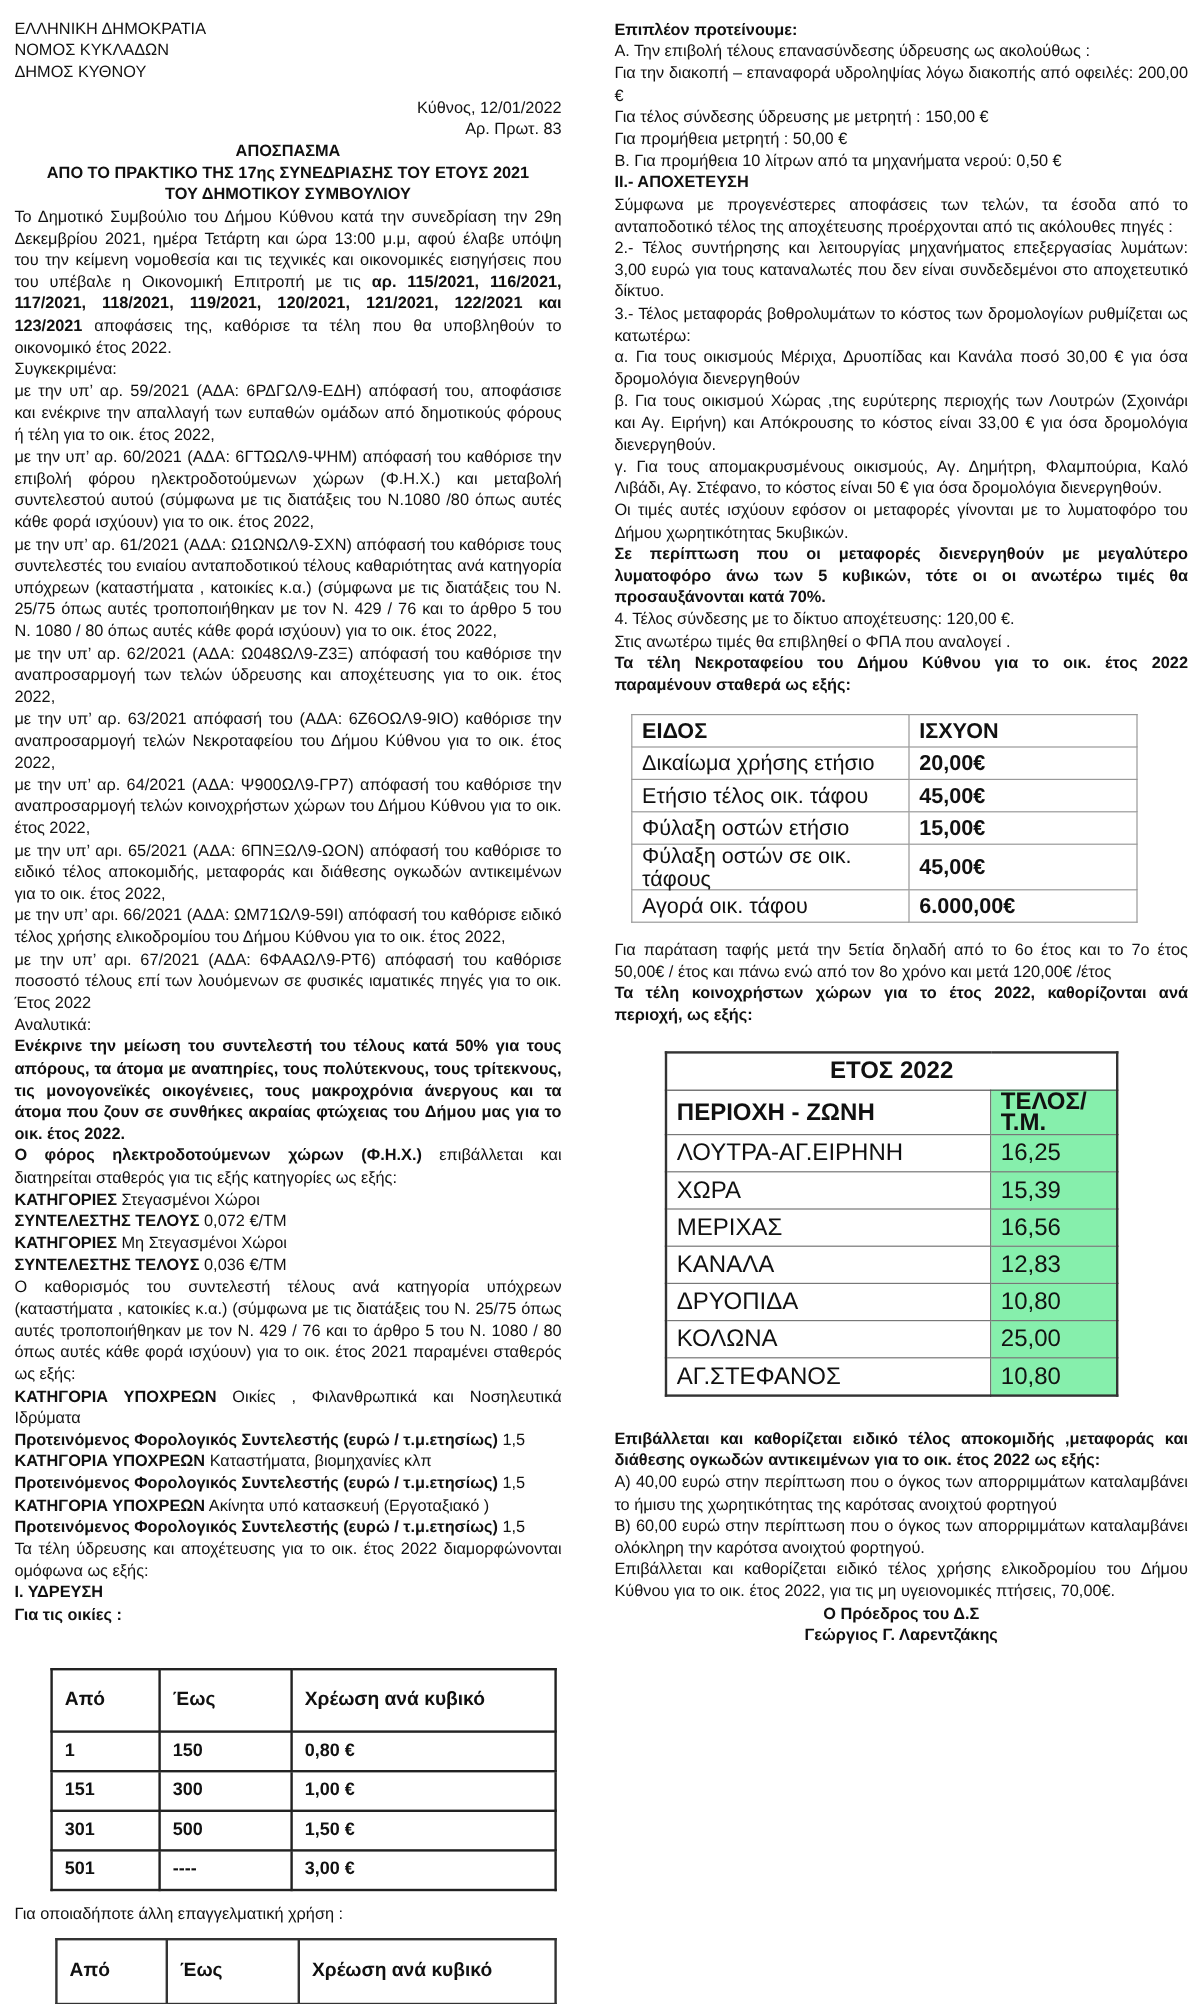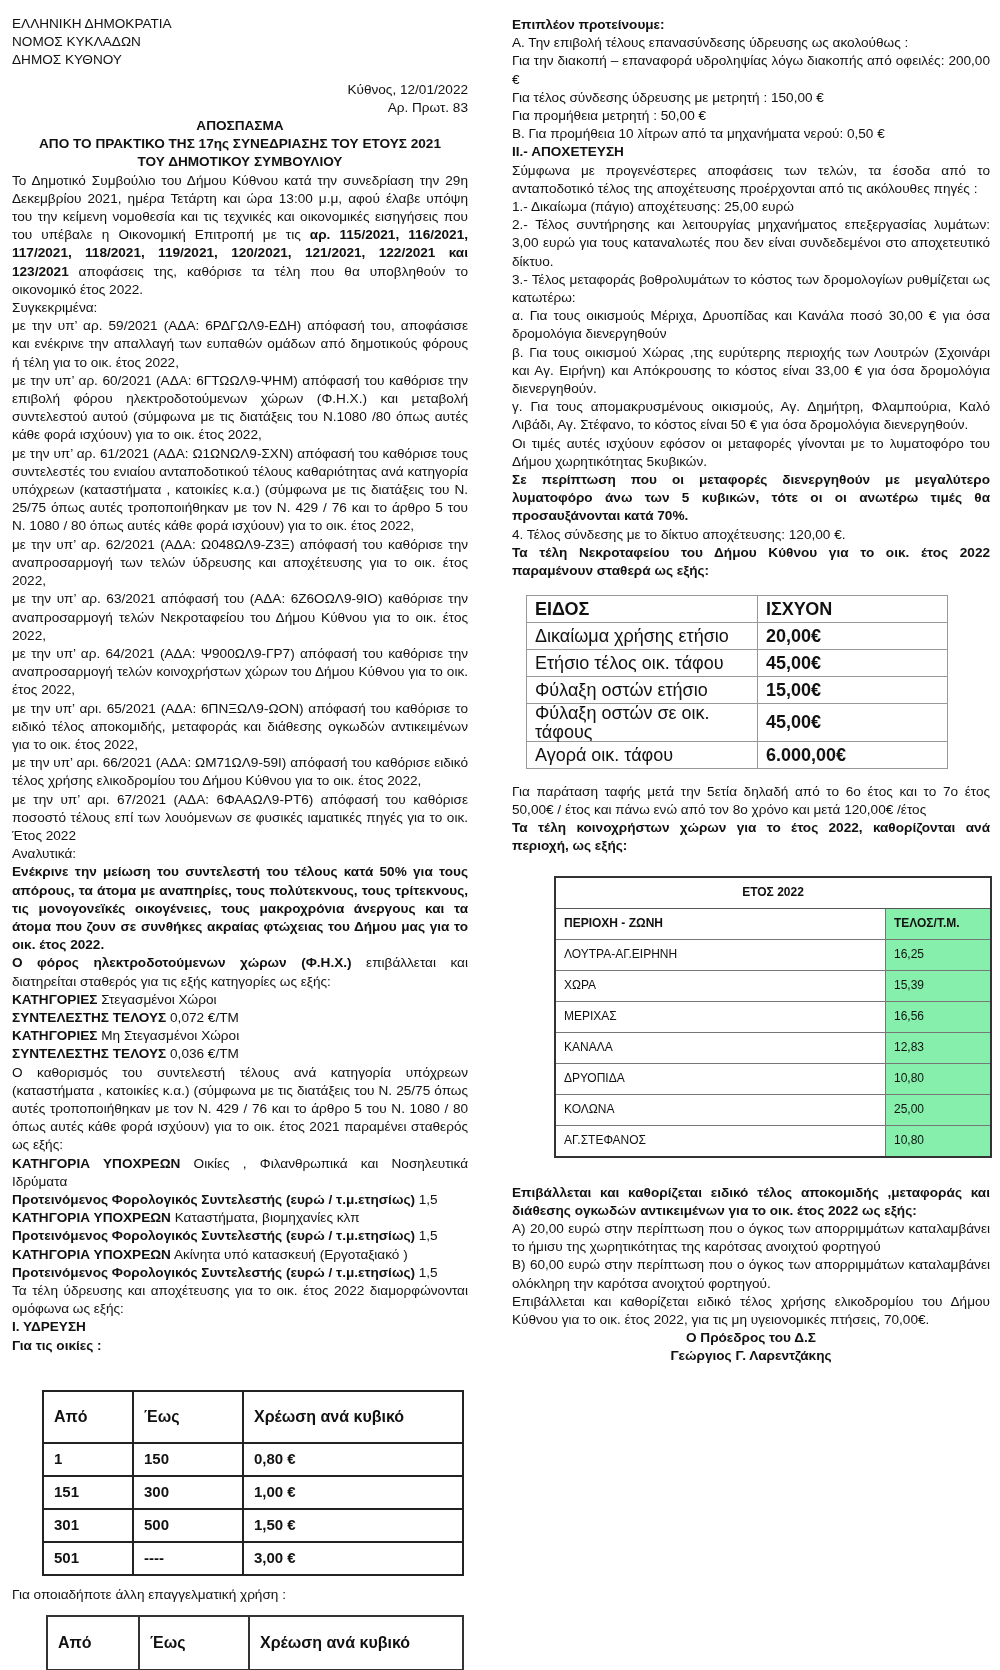--- a/index.html
+++ b/index.html
@@ -30,21 +30,21 @@
   .pro th { height: 52px; font-size: 16px; }
   .pro .c1 { width: 70px; }
   .pro .c2 { width: 88px; }
 
   .cem { margin: 15px 0 0 14px; width: 422px; font-size: 18px; }
   .cem td { border: 1px solid #999; height: 26px; padding: 0 8px; }
   .cem tr.dark td { border-top: 1.5px solid #333; }
   .cem .k { width: 214px; }
   .cem .v { font-weight: bold; }
 
-  .zones { margin: 20px 0 0 42px; width: 438px; font-size: 12px; border: 2px solid #333; }
+  .zones { margin: 20px 0 0 42px; width: 378px; font-size: 20px; border: 2px solid #333; }
   .zones td { border: 1px solid #777; height: 30px; padding: 0 8px; }
   .zones .title { text-align: center; font-weight: bold; height: 30px; border-bottom: 1.5px solid #555; }
   .zones .head td { font-weight: bold; }
   .zones .v { background: #86efac; width: 88px; }
   .zones tr.dark td { border-top: 1.5px solid #333; }
 
   .after-zones { margin-top: 26px; }
   .sign { margin-top: 0; }
 </style>
 </head>
@@ -140,29 +140,29 @@
 <div class="col right">
   <div class="right-start"></div>
   <p class="b">Επιπλέον προτείνουμε:</p>
   <p>Α. Την επιβολή τέλους επανασύνδεσης ύδρευσης ως ακολούθως :</p>
   <p>Για την διακοπή – επαναφορά υδροληψίας  λόγω διακοπής από οφειλές: 200,00 €</p>
   <p>Για τέλος σύνδεσης ύδρευσης με μετρητή : 150,00 €</p>
   <p>Για προμήθεια μετρητή : 50,00 €</p>
   <p>Β. Για προμήθεια 10 λίτρων από τα μηχανήματα νερού: 0,50 €</p>
   <p class="b">ΙΙ.- ΑΠΟΧΕΤΕΥΣΗ</p>
   <p>Σύμφωνα με προγενέστερες αποφάσεις των τελών, τα έσοδα από το ανταποδοτικό τέλος της αποχέτευσης προέρχονται από τις ακόλουθες πηγές :</p>
-  <p>1.- Δικαίωμα (πάγιο) αποχέτευσης: 25,00 ευρώ</p>
   <p>2.- Τέλος συντήρησης και λειτουργίας  μηχανήματος επεξεργασίας λυμάτων: 3,00 ευρώ για τους καταναλωτές που δεν είναι συνδεδεμένοι στο αποχετευτικό δίκτυο.</p>
   <p>3.- Τέλος μεταφοράς βοθρολυμάτων  το κόστος των δρομολογίων ρυθμίζεται ως κατωτέρω:</p>
   <p>α. Για τους οικισμούς Μέριχα, Δρυοπίδας και Κανάλα ποσό 30,00 €  για όσα δρομολόγια διενεργηθούν</p>
   <p>β. Για τους οικισμού Χώρας ,της ευρύτερης περιοχής των Λουτρών (Σχοινάρι και Αγ. Ειρήνη) και Απόκρουσης το κόστος είναι 33,00 € για όσα δρομολόγια διενεργηθούν.</p>
   <p>γ. Για τους απομακρυσμένους  οικισμούς, Αγ. Δημήτρη, Φλαμπούρια, Καλό Λιβάδι, Αγ. Στέφανο, το κόστος είναι 50 € για όσα δρομολόγια διενεργηθούν.</p>
   <p>Οι τιμές αυτές ισχύουν εφόσον οι μεταφορές γίνονται με το λυματοφόρο του Δήμου χωρητικότητας 5κυβικών.</p>
   <p class="b">Σε περίπτωση που οι μεταφορές διενεργηθούν με μεγαλύτερο λυματοφόρο άνω των 5 κυβικών, τότε οι οι ανωτέρω τιμές θα προσαυξάνονται κατά 70%.</p>
   <p>4. Τέλος σύνδεσης με το δίκτυο αποχέτευσης: 120,00 €.</p>
+  <p>Στις ανωτέρω τιμές θα επιβληθεί ο ΦΠΑ που αναλογεί .</p>
   <p class="b">Τα τέλη Νεκροταφείου του Δήμου Κύθνου για το οικ. έτος 2022 παραμένουν σταθερά ως εξής:</p>
 
   <table class="cem">
     <tbody>
         <tr>
       <td class="k b">ΕΙΔΟΣ</td>
       <td class="v">ΙΣΧΥΟΝ</td>
     </tr>
     <tr>
           <td class="k">Δικαίωμα χρήσης ετήσιο</td>
@@ -225,18 +225,18 @@
         </tr>
     <tr>
           <td>ΑΓ.ΣΤΕΦΑΝΟΣ</td>
           <td class="v">10,80</td>
         </tr>
   </tbody>
     </table>
 
   <div class="after-zones"></div>
   <p class="b">Επιβάλλεται και καθορίζεται ειδικό τέλος αποκομιδής ,μεταφοράς και διάθεσης ογκωδών αντικειμένων  για το οικ. έτος 2022 ως εξής:</p>
-  <p>Α) 20,00 ευρώ στην περίπτωση που ο όγκος των απορριμμάτων καταλαμβάνει το ήμισυ της χωρητικότητας της καρότσας ανοιχτού φορτηγού</p>
+  <p>Α) 40,00 ευρώ στην περίπτωση που ο όγκος των απορριμμάτων καταλαμβάνει το ήμισυ της χωρητικότητας της καρότσας ανοιχτού φορτηγού</p>
   <p>Β) 60,00 ευρώ στην περίπτωση που ο όγκος των απορριμμάτων καταλαμβάνει ολόκληρη την καρότσα ανοιχτού φορτηγού.</p>
   <p>Επιβάλλεται και καθορίζεται ειδικό τέλος χρήσης ελικοδρομίου του Δήμου Κύθνου για το οικ. έτος 2022, για τις μη υγειονομικές πτήσεις, 70,00€.</p>
   <p class="c b sign">Ο Πρόεδρος  του Δ.Σ</p>
   <p class="c b">Γεώργιος Γ. Λαρεντζάκης</p>
 </div>
 
 </body></html>

